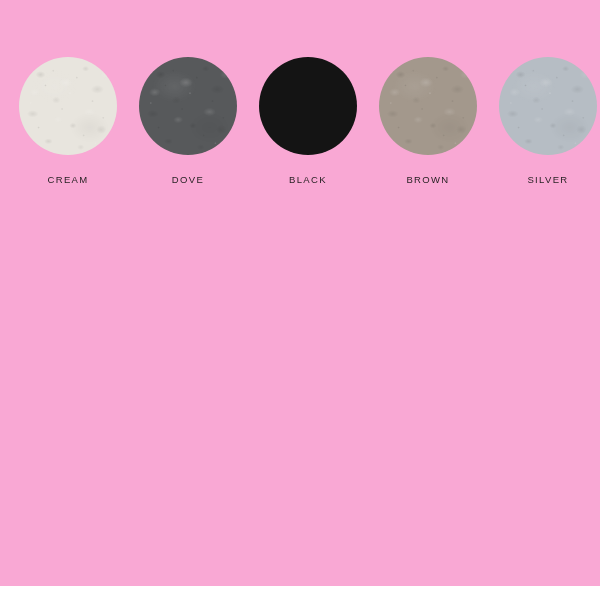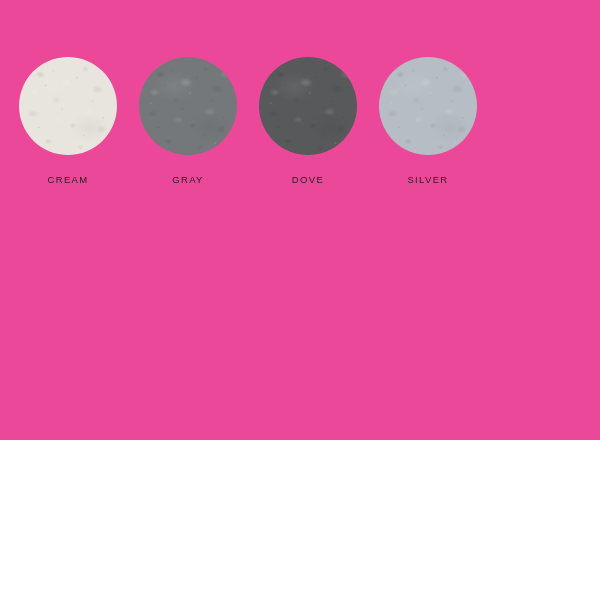--- a/index.html
+++ b/index.html
@@ -11,22 +11,22 @@
     width: 600px;
     height: 600px;
     background: #ffffff;
     font-family: "Liberation Sans", sans-serif;
     overflow: hidden;
   }
 
   #palette-board {
     position: relative;
     width: 600px;
-    height: 440px;
-    background: #ec4899;
+    height: 586px;
+    background: #f9a8d4;
     box-sizing: border-box;
     padding: 40px 0 0 0;
   }
 
   .swatch-grid {
     display: grid;
     grid-template-columns: repeat(5, 120px);
     grid-auto-rows: 170px;
     justify-content: start;
     padding-left: 8px;
@@ -127,29 +127,35 @@
 <div id="palette-board">
   <div class="swatch-grid">
       <div class="swatch-cell">
         <div class="swatch-disc-wrap">
           <div class="swatch-disc" style="background-color: rgb(232, 229, 222);"></div>
         </div>
         <div class="swatch-label">CREAM</div>
       </div>
       <div class="swatch-cell">
         <div class="swatch-disc-wrap">
-          <div class="swatch-disc" style="background-color: rgb(117, 120, 123);"></div>
+          <div class="swatch-disc" style="background-color: rgb(87, 89, 91);"></div>
         </div>
-        <div class="swatch-label">GRAY</div>
+        <div class="swatch-label">DOVE</div>
       </div>
       <div class="swatch-cell">
         <div class="swatch-disc-wrap">
-          <div class="swatch-disc" style="background-color: rgb(87, 89, 91);"></div>
+          <div class="swatch-disc flat" style="background-color: rgb(20, 20, 20);"></div>
         </div>
-        <div class="swatch-label">DOVE</div>
+        <div class="swatch-label">BLACK</div>
+      </div>
+      <div class="swatch-cell">
+        <div class="swatch-disc-wrap">
+          <div class="swatch-disc" style="background-color: rgb(163, 152, 140);"></div>
+        </div>
+        <div class="swatch-label">BROWN</div>
       </div>
       <div class="swatch-cell">
         <div class="swatch-disc-wrap">
           <div class="swatch-disc" style="background-color: rgb(182, 189, 196);"></div>
         </div>
         <div class="swatch-label">SILVER</div>
       </div>
     </div>
 </div>
 

